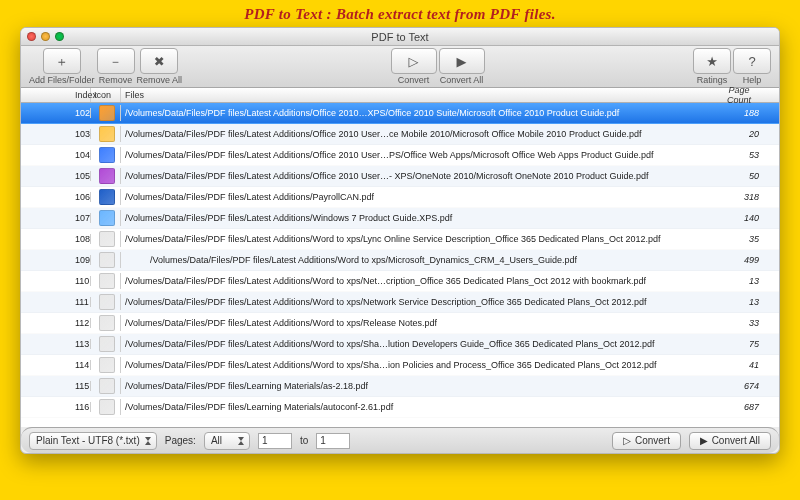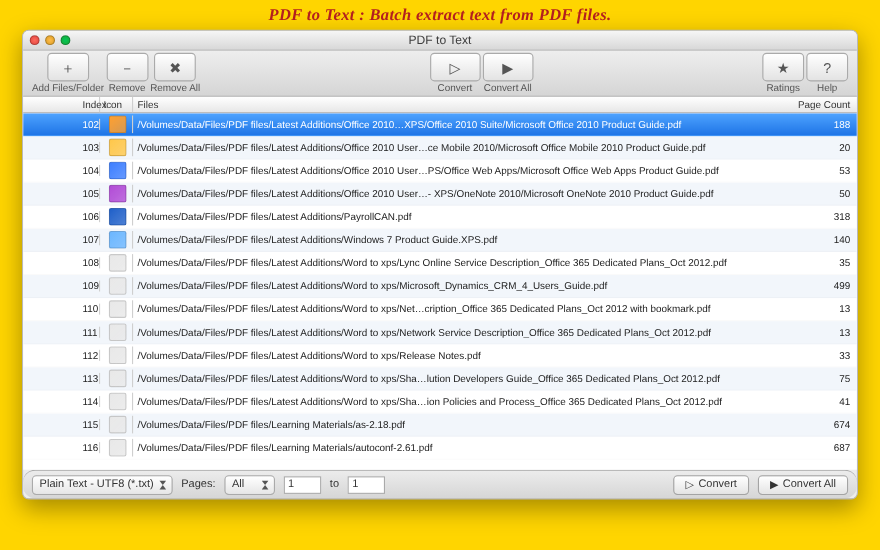--- a/index.html
+++ b/index.html
@@ -82,21 +82,21 @@
     height:15px;
     background:linear-gradient(#ffffff,#e7e7e7);
     border-bottom:1px solid #b0b0b0;
     display:flex;
     font-size:9px;
     color:#333;
   }
   .col-index{width:34px; padding-left:18px; border-right:1px solid #cfcfcf; display:flex;align-items:center;margin-left:36px;}
   .col-icon{width:30px; border-right:1px solid #cfcfcf; display:flex;align-items:center; padding-left:3px;}
   .col-files{flex:1; padding-left:4px; display:flex;align-items:center;}
-  .col-pages{width:60px; text-align:left; padding-right:6px; display:flex;align-items:center;justify-content:flex-end;}
+  .col-pages{width:60px; text-align:center; padding-right:20px; display:flex;align-items:center;justify-content:flex-end;font-style:italic;}
   .table-body {
     height: 324px;
     overflow-y: auto;
     background:#ffffff;
   }
   .row {
     height:21px;
     display:flex;
     align-items:center;
     font-size:9px;
@@ -308,21 +308,21 @@
           <div class="file-icon" style="background:linear-gradient(135deg,#e8e8e8,#e8e8e8cc);border:0.5px solid rgba(0,0,0,.15)"></div>
         </div>
         <div class="col-files" style="white-space:nowrap;overflow:hidden;text-overflow:ellipsis;">/Volumes/Data/Files/PDF files/Latest Additions/Word to xps/Lync Online Service Description_Office 365 Dedicated Plans_Oct 2012.pdf</div>
         <div class="col-pages">35</div>
       </div>
       <div class="row">
         <div class="col-index">109</div>
         <div class="col-icon">
           <div class="file-icon" style="background:linear-gradient(135deg,#e8e8e8,#e8e8e8cc);border:0.5px solid rgba(0,0,0,.15)"></div>
         </div>
-        <div class="col-files" style="white-space:nowrap;overflow:hidden;text-overflow:ellipsis;">/Volumes/Data/Files/PDF files/Latest Additions/Word to xps/Microsoft_Dynamics_CRM_4_Users_Guide.pdf</div>
+        <div class="col-files" style="white-space:nowrap;overflow:hidden;text-overflow:ellipsis;margin-left:25px;">/Volumes/Data/Files/PDF files/Latest Additions/Word to xps/Microsoft_Dynamics_CRM_4_Users_Guide.pdf</div>
         <div class="col-pages">499</div>
       </div>
       <div class="row">
         <div class="col-index">110</div>
         <div class="col-icon">
           <div class="file-icon" style="background:linear-gradient(135deg,#e8e8e8,#e8e8e8cc);border:0.5px solid rgba(0,0,0,.15)"></div>
         </div>
         <div class="col-files" style="white-space:nowrap;overflow:hidden;text-overflow:ellipsis;">/Volumes/Data/Files/PDF files/Latest Additions/Word to xps/Net…cription_Office 365 Dedicated Plans_Oct 2012 with bookmark.pdf</div>
         <div class="col-pages">13</div>
       </div>

